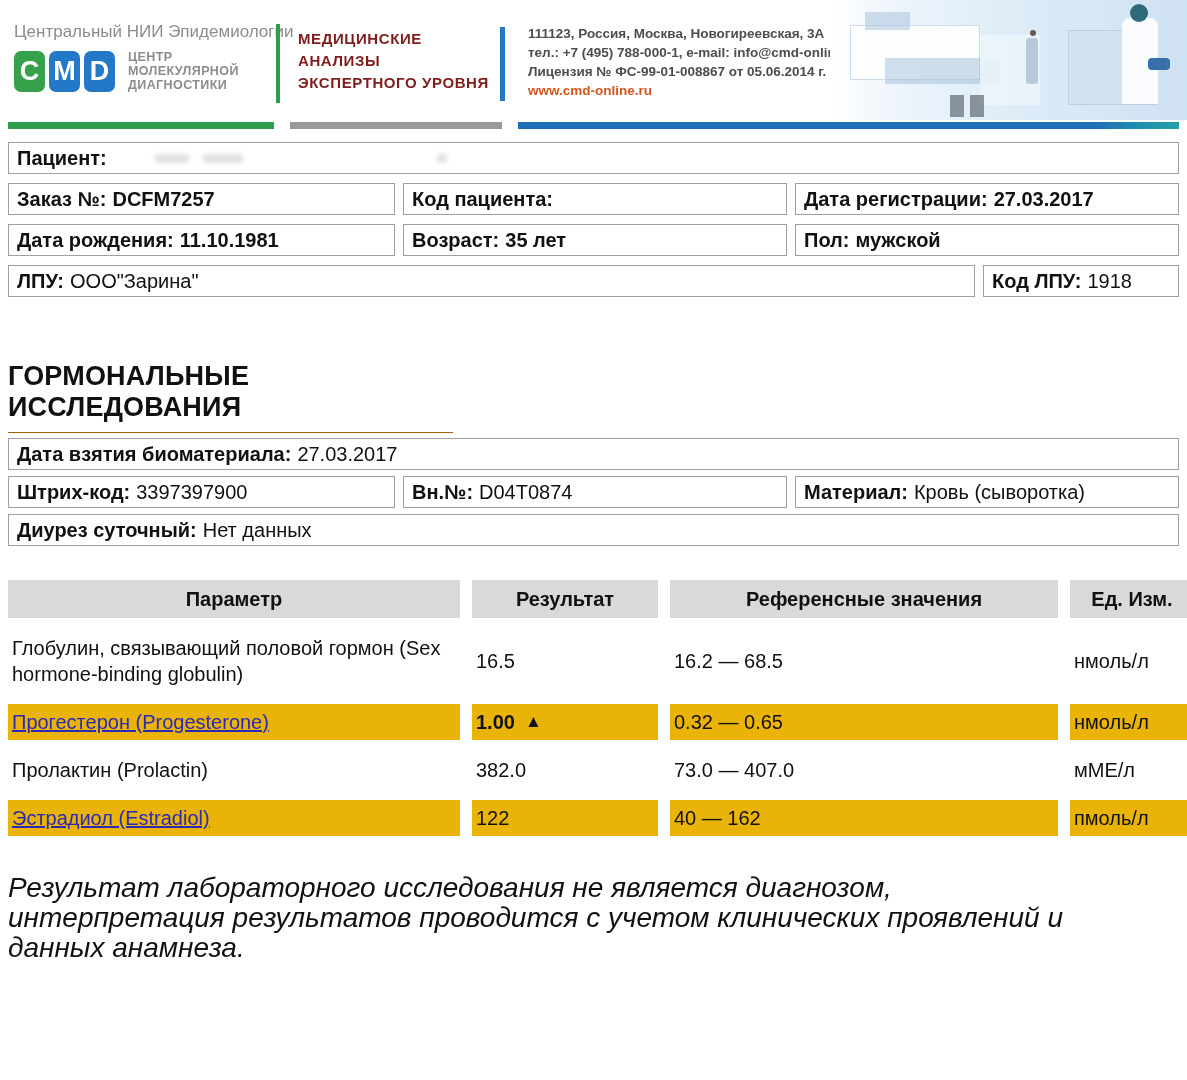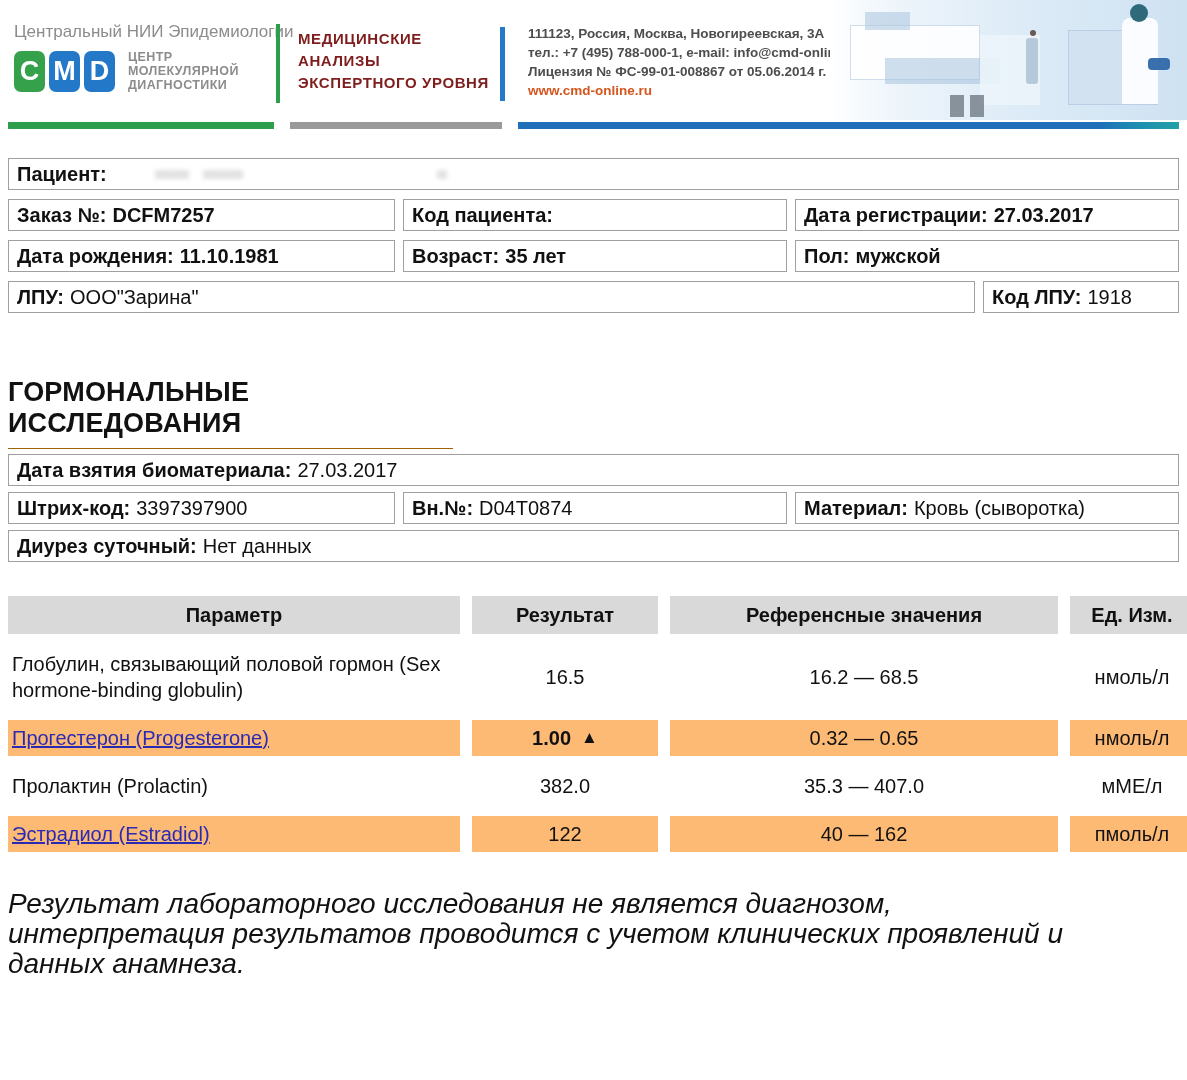--- a/index.html
+++ b/index.html
@@ -33,21 +33,21 @@
 
   
   .bars { position:relative; height:7px; margin-top:2px; }
   .bars div { position:absolute; top:0; height:7px; }
   .bar-green { left:8px; width:266px; background:#2f9e4c; }
   .bar-gray  { left:290px; width:212px; background:#9a9a9a; }
   .bar-blue  { left:518px; width:661px;
                background:linear-gradient(90deg,#1f70b8 0%,#1f70b8 88%,#1e8fb0 94%,#23a1a7 100%); }
 
   
-  .content { padding:8px 8px;margin-top:8px; }
+  .content { padding:0 8px; }
   .box { border:1px solid #a0a0a0; background:#fff; padding:3px 8px; font-size:20px;
          line-height:24px; min-height:31px; display:flex; align-items:center; }
   .lbl { font-weight:bold; white-space:nowrap; }
   .val { margin-left:6px; }
   .val.b { font-weight:bold; }
   .full { width:100%; }
   .grid3 { display:grid; grid-template-columns:387px 384px 384px; column-gap:8px; }
   .grid2 { display:grid; grid-template-columns:967px 196px; column-gap:8px; }
   .mt { margin-top:9px; }
   .mt6 { margin-top:6px; }
@@ -58,24 +58,24 @@
   
   .section-title { font-size:27px; font-weight:bold; margin:64px 0 0 0; padding-bottom:9px;
                    border-bottom:1px solid #a16207; width:445px; letter-spacing:.2px; }
   .after-title { margin-top:5px; }
 
   
   .rtable { display:grid; grid-template-columns:452px 186px 388px 124px; column-gap:7px;
             row-gap:3px; margin-top:34px;gap:12px; }
   .hcell { background:#d9d9d9; font-weight:bold; font-size:20px; height:38px;
            display:flex; align-items:center; justify-content:center; }
-  .cell { display:flex; align-items:center; justify-content:center; font-size:20px;
+  .cell { display:flex; align-items:center; justify-content:flex-start; font-size:20px;
           padding:5px 4px; background:#fff; }
   .cell.param { justify-content:flex-start; padding-left:4px; line-height:26px; }
-  .shaded { background:#fdba74; }
+  .shaded { background:#eab308; }
   .tall { min-height:62px; }
   .plink { color:#2a2ab5; text-decoration:underline; cursor:pointer; }
   .res.bold { font-weight:bold; }
   .flag { margin-left:10px; font-size:17px; }
   .flag:empty { display:none; }
 
   
   .disclaimer { margin-top:37px; font-style:italic; font-size:28px; line-height:30px;
                 width:1085px; color:#111; }
 </style>
@@ -244,21 +244,21 @@
       <div class="cell shaded">0.32 — 0.65</div>
       <div class="cell shaded">нмоль/л</div>
 
       <div class="cell param">
         <span>Пролактин (Prolactin)</span>
       </div>
       <div class="cell">
         <span class="res">382.0</span>
 
       </div>
-      <div class="cell">35.3 — 407.0</div>
+      <div class="cell">73.0 — 407.0</div>
       <div class="cell">мМЕ/л</div>
 
       <div class="cell param shaded">
         <a class="plink">Эстрадиол (Estradiol)</a>
       </div>
       <div class="cell shaded">
         <span class="res">122</span>
 
       </div>
       <div class="cell shaded">40 — 162</div>

